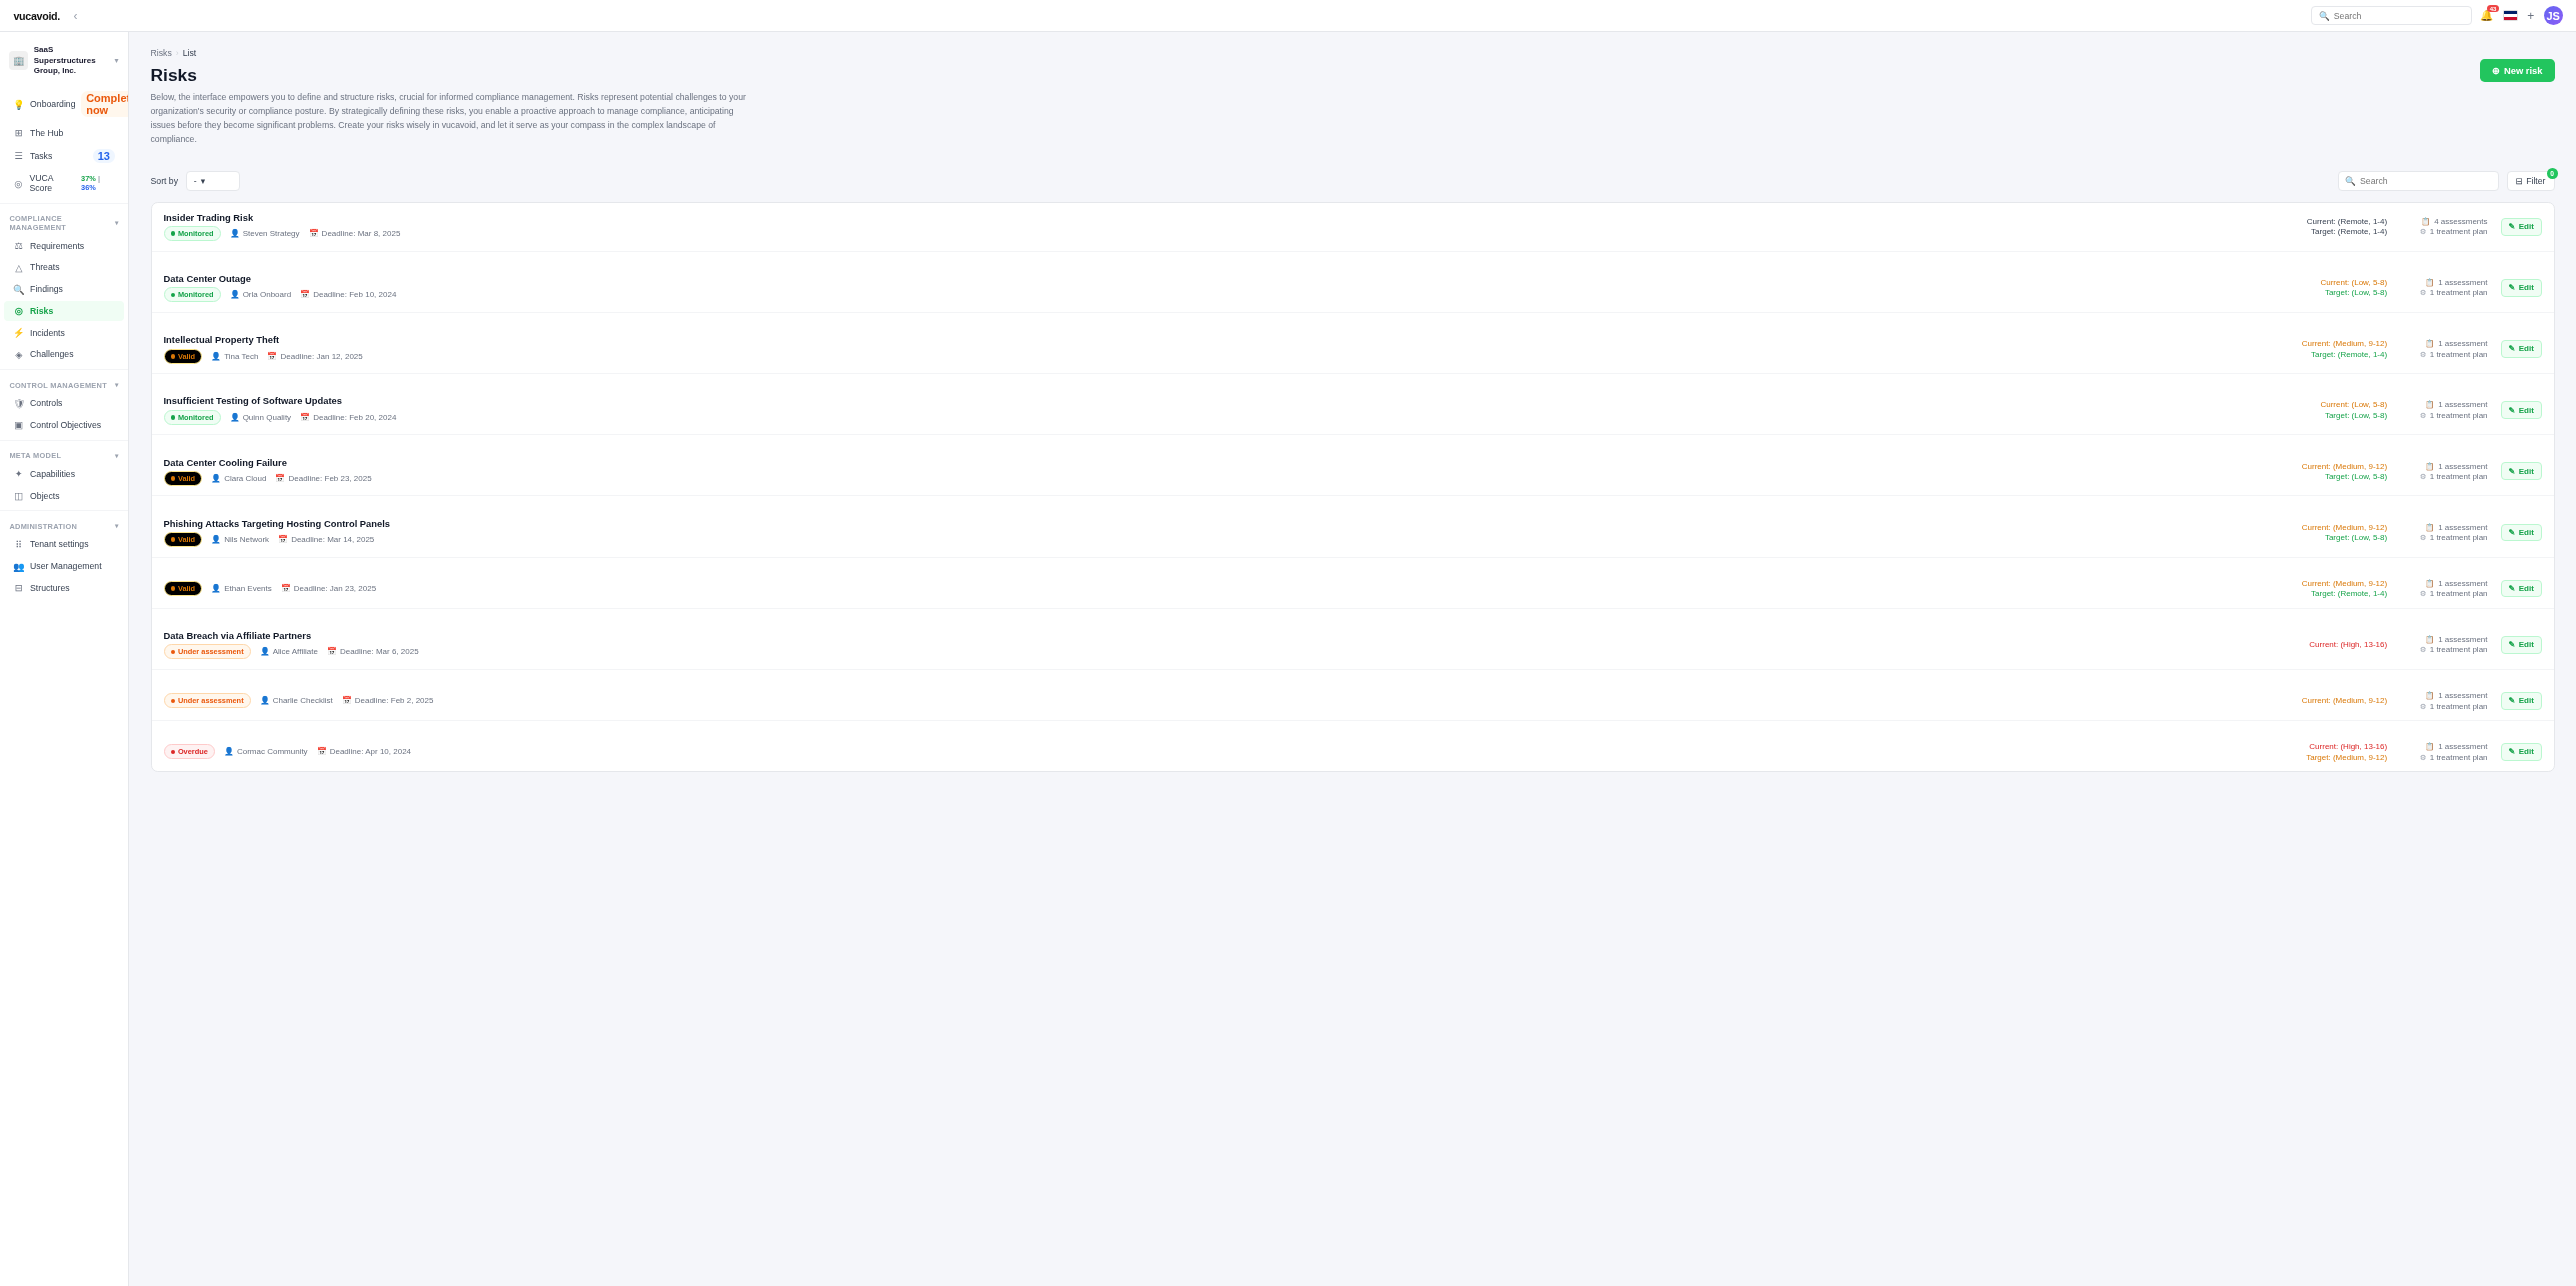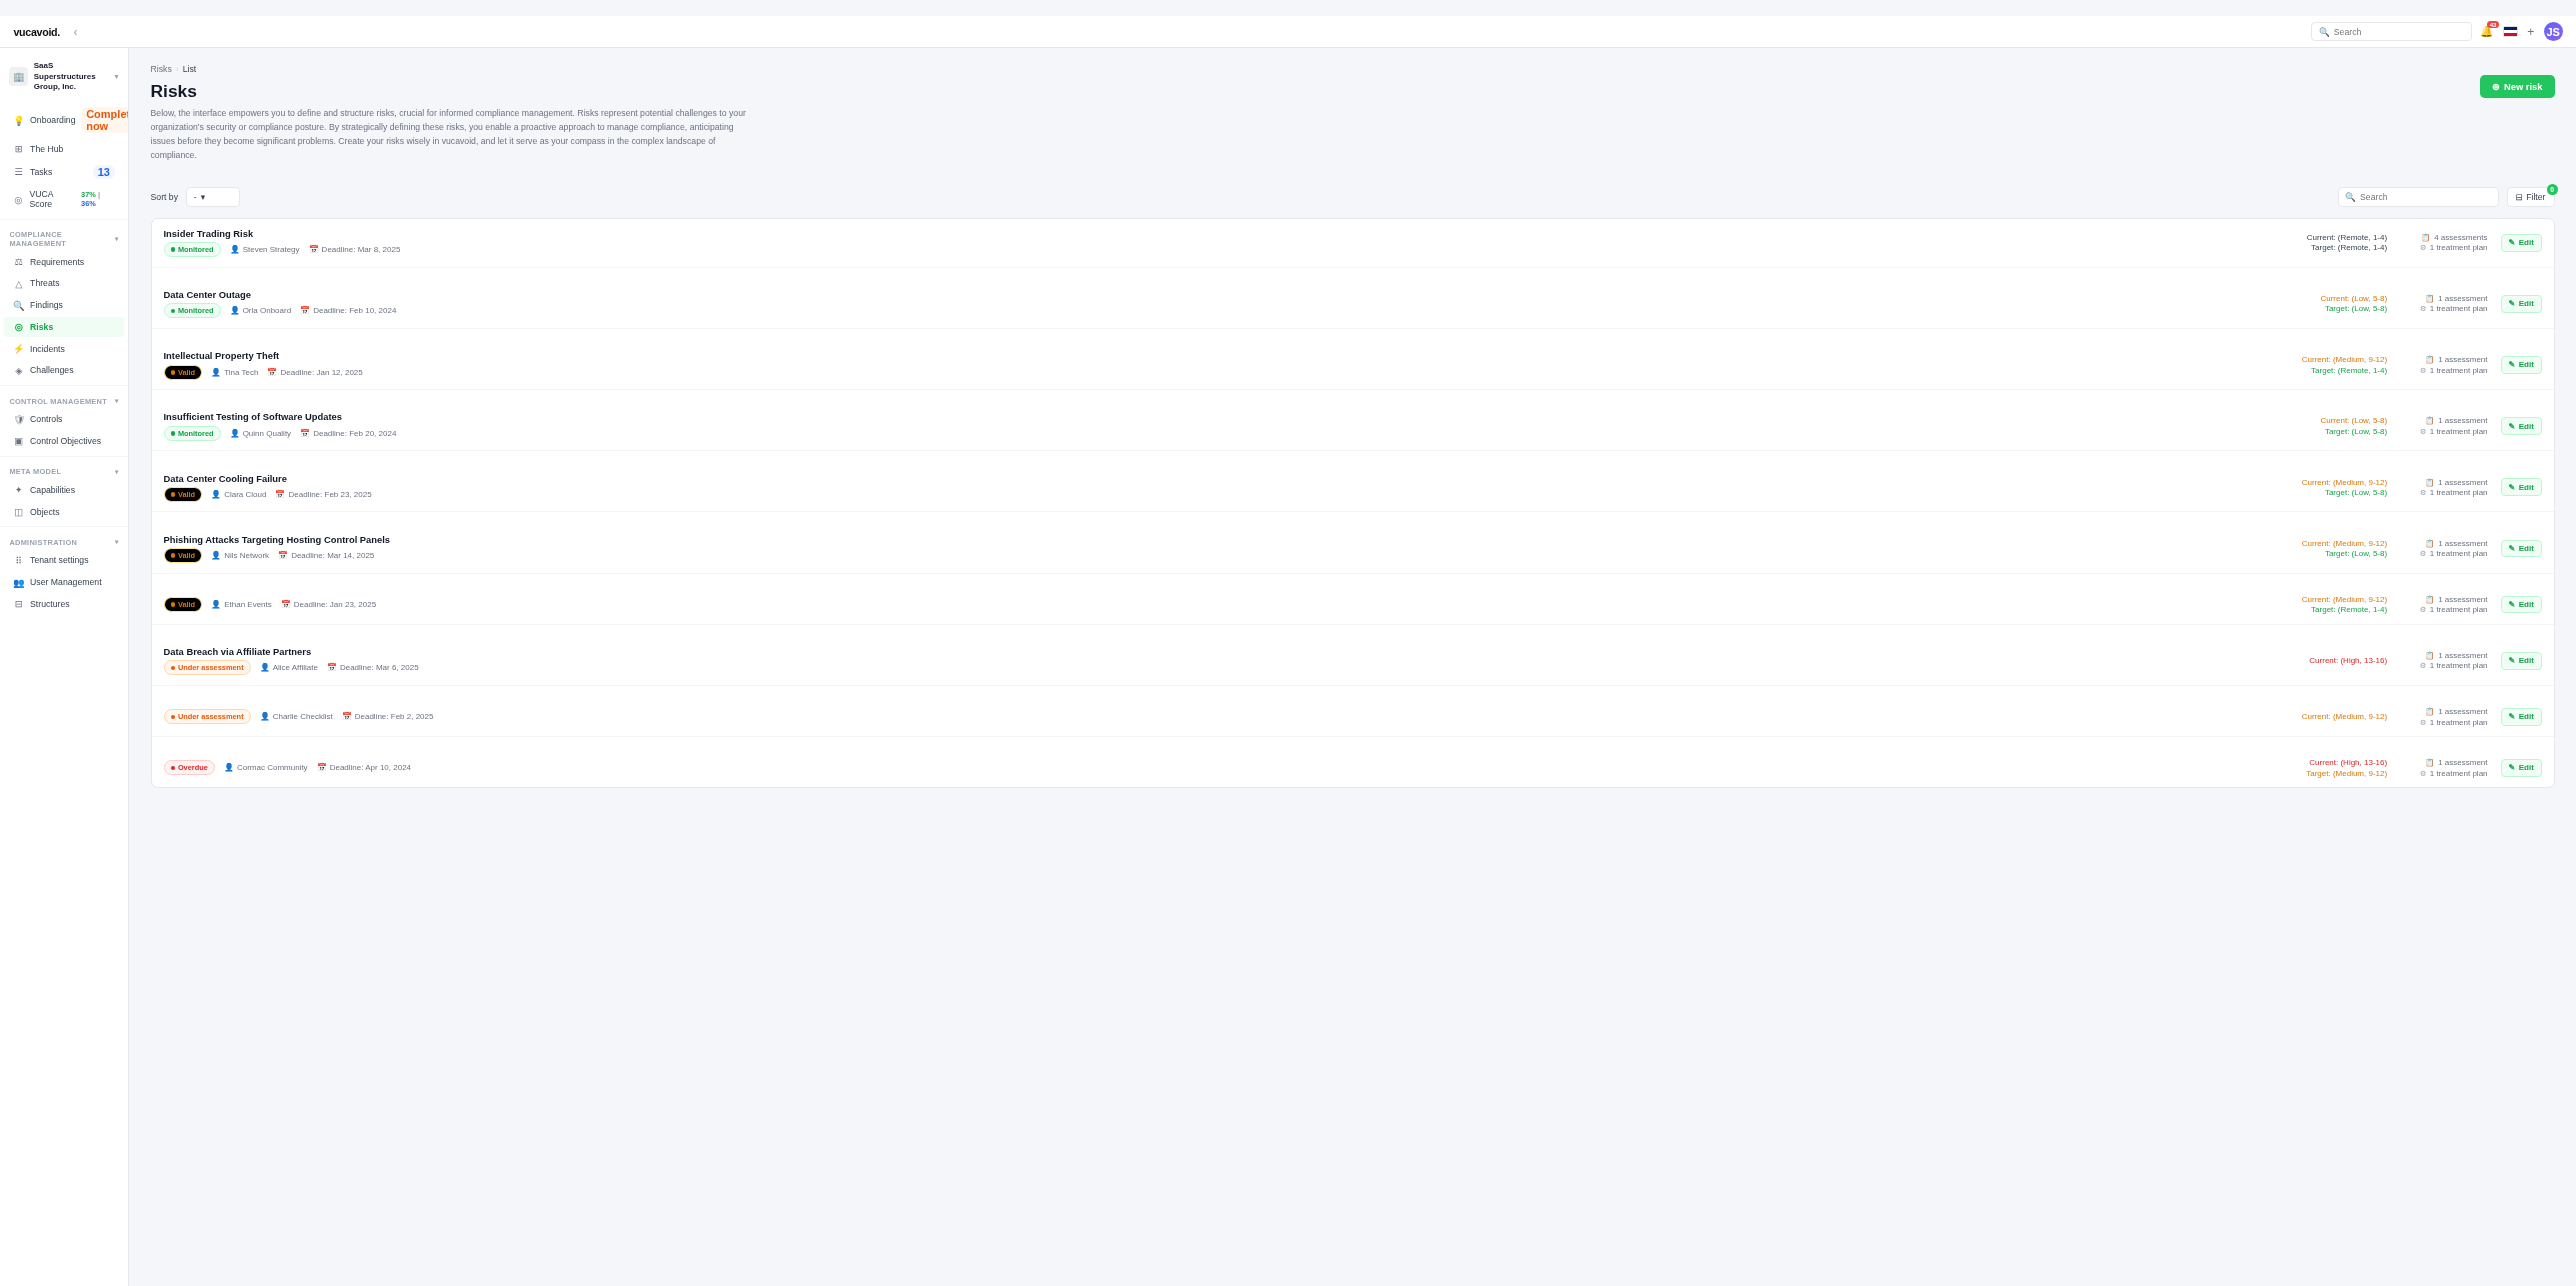--- a/index.html
+++ b/index.html
@@ -1,19 +1,19 @@
 <!DOCTYPE html>
 <html style="font-size:10.7px"><head>
   <meta charset="utf-8">
   <style>
     * { box-sizing: border-box; margin: 0; padding: 0; }
     body { font-family: -apple-system, BlinkMacSystemFont, 'Segoe UI', sans-serif; background: #f5f6fa; color: #1a1a2e; font-size: 8.7px; display: flex; flex-direction: column; height: 100vh; overflow: hidden; }
 
     
-    .topbar { display: flex; align-items: center; background: #fff; border-bottom: 0.7px solid #e5e7eb; height: 32px; padding: 0 13.4px; gap: 8px; flex-shrink: 0; margin-top: 16px; }
+    .topbar { display: flex; align-items: center; background: #fff; border-bottom: 0.7px solid #e5e7eb; height: 32px; padding: 0 13.4px; gap: 8px; flex-shrink: 0; }
     .logo { font-weight: 800; font-size: 10.7px; color: #111; letter-spacing: -0.3px; }
     .topbar-spacer { flex: 1; }
     .topbar-search { display: flex; align-items: center; border: 0.7px solid #e5e7eb; border-radius: 4px; padding: 3.4px 6.7px; gap: 4px; width: 161px; color: #9ca3af; font-size: 8.7px; }
     .topbar-search input { border: none; outline: none; font-size: 8.7px; color: #6b7280; width: 100%; background: transparent; }
     .topbar-icons { display: flex; align-items: center; gap: 9.4px; }
     .topbar-icon { position: relative; color: #6b7280; cursor: pointer; font-size: 10.7px; }
     .badge { position: absolute; top: -4px; right: -5.4px; background: #ef4444; color: #fff; border-radius: 6.7px; font-size: 6px; padding: 0.7px 2.7px; font-weight: 700; }
     .flag { width: 14.8px; height: 10.7px; background: linear-gradient(180deg, #012169 33%, #fff 33%, #fff 66%, #C8102E 66%); border-radius: 1.3px; border: 0.7px solid #ddd; }
     .avatar { width: 19px; height: 19px; border-radius: 50%; background: linear-gradient(135deg, #6366f1, #8b5cf6); display: flex; align-items: center; justify-content: center; color: #fff; font-size: 11px; font-weight: 600; }
 

